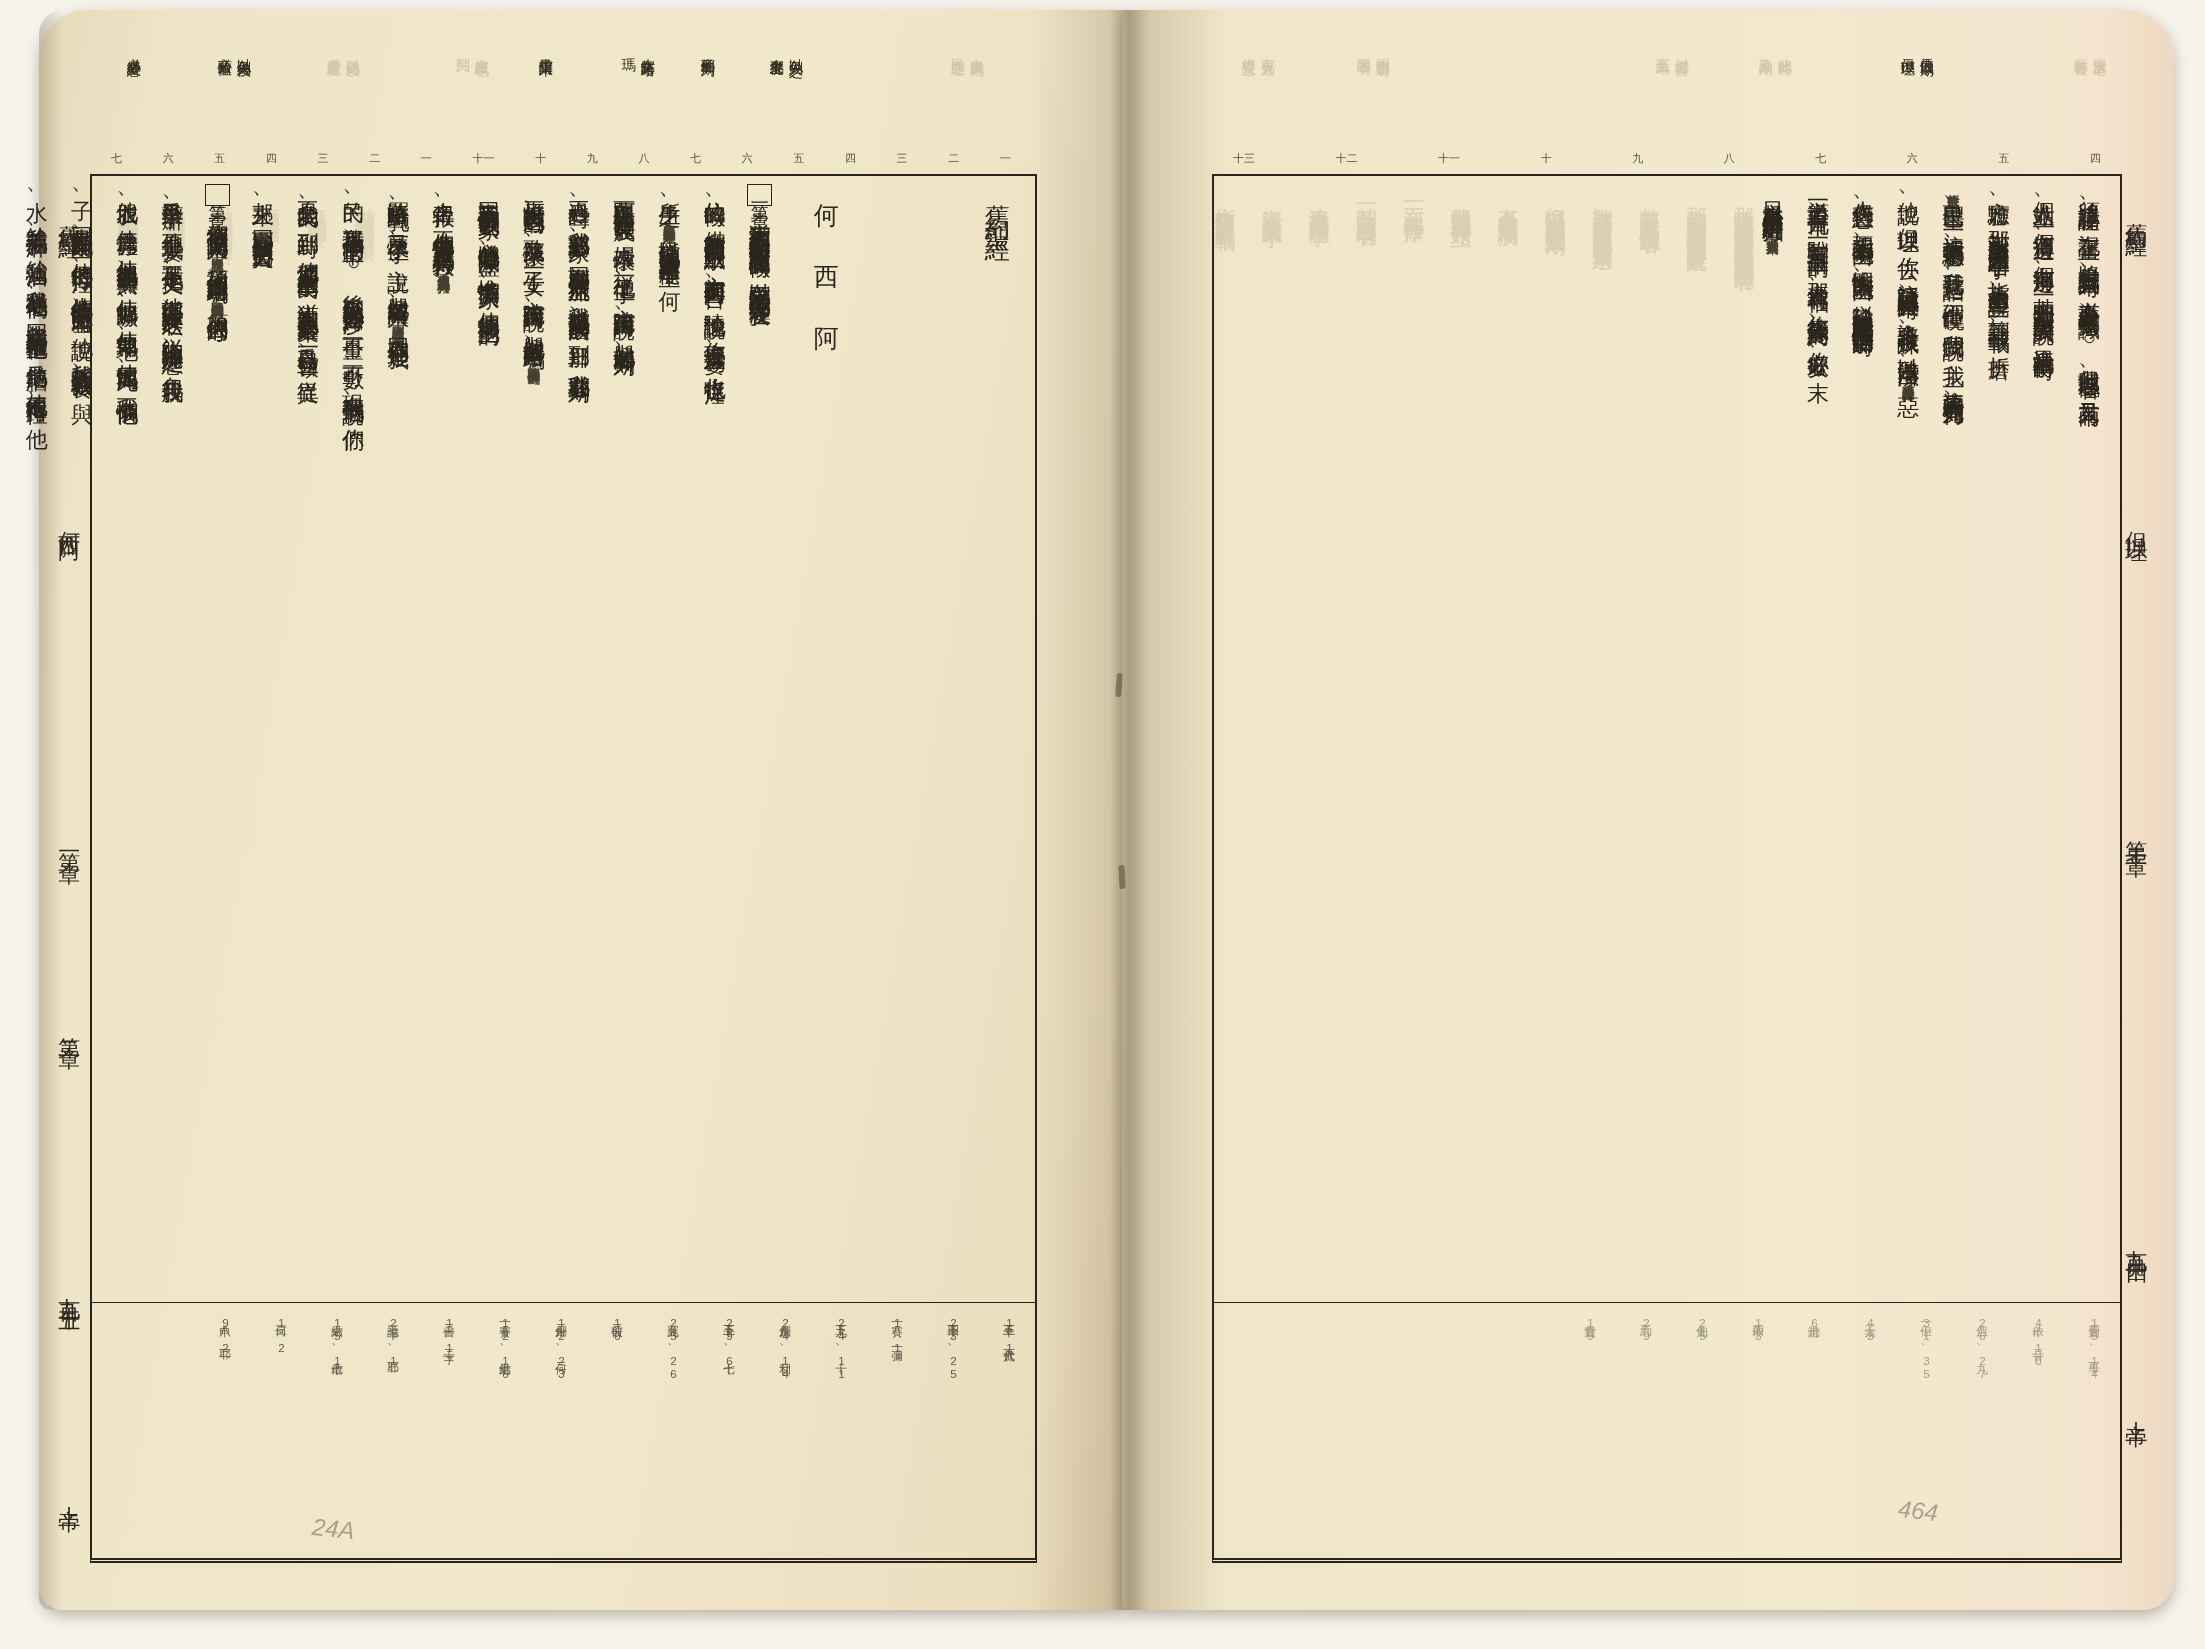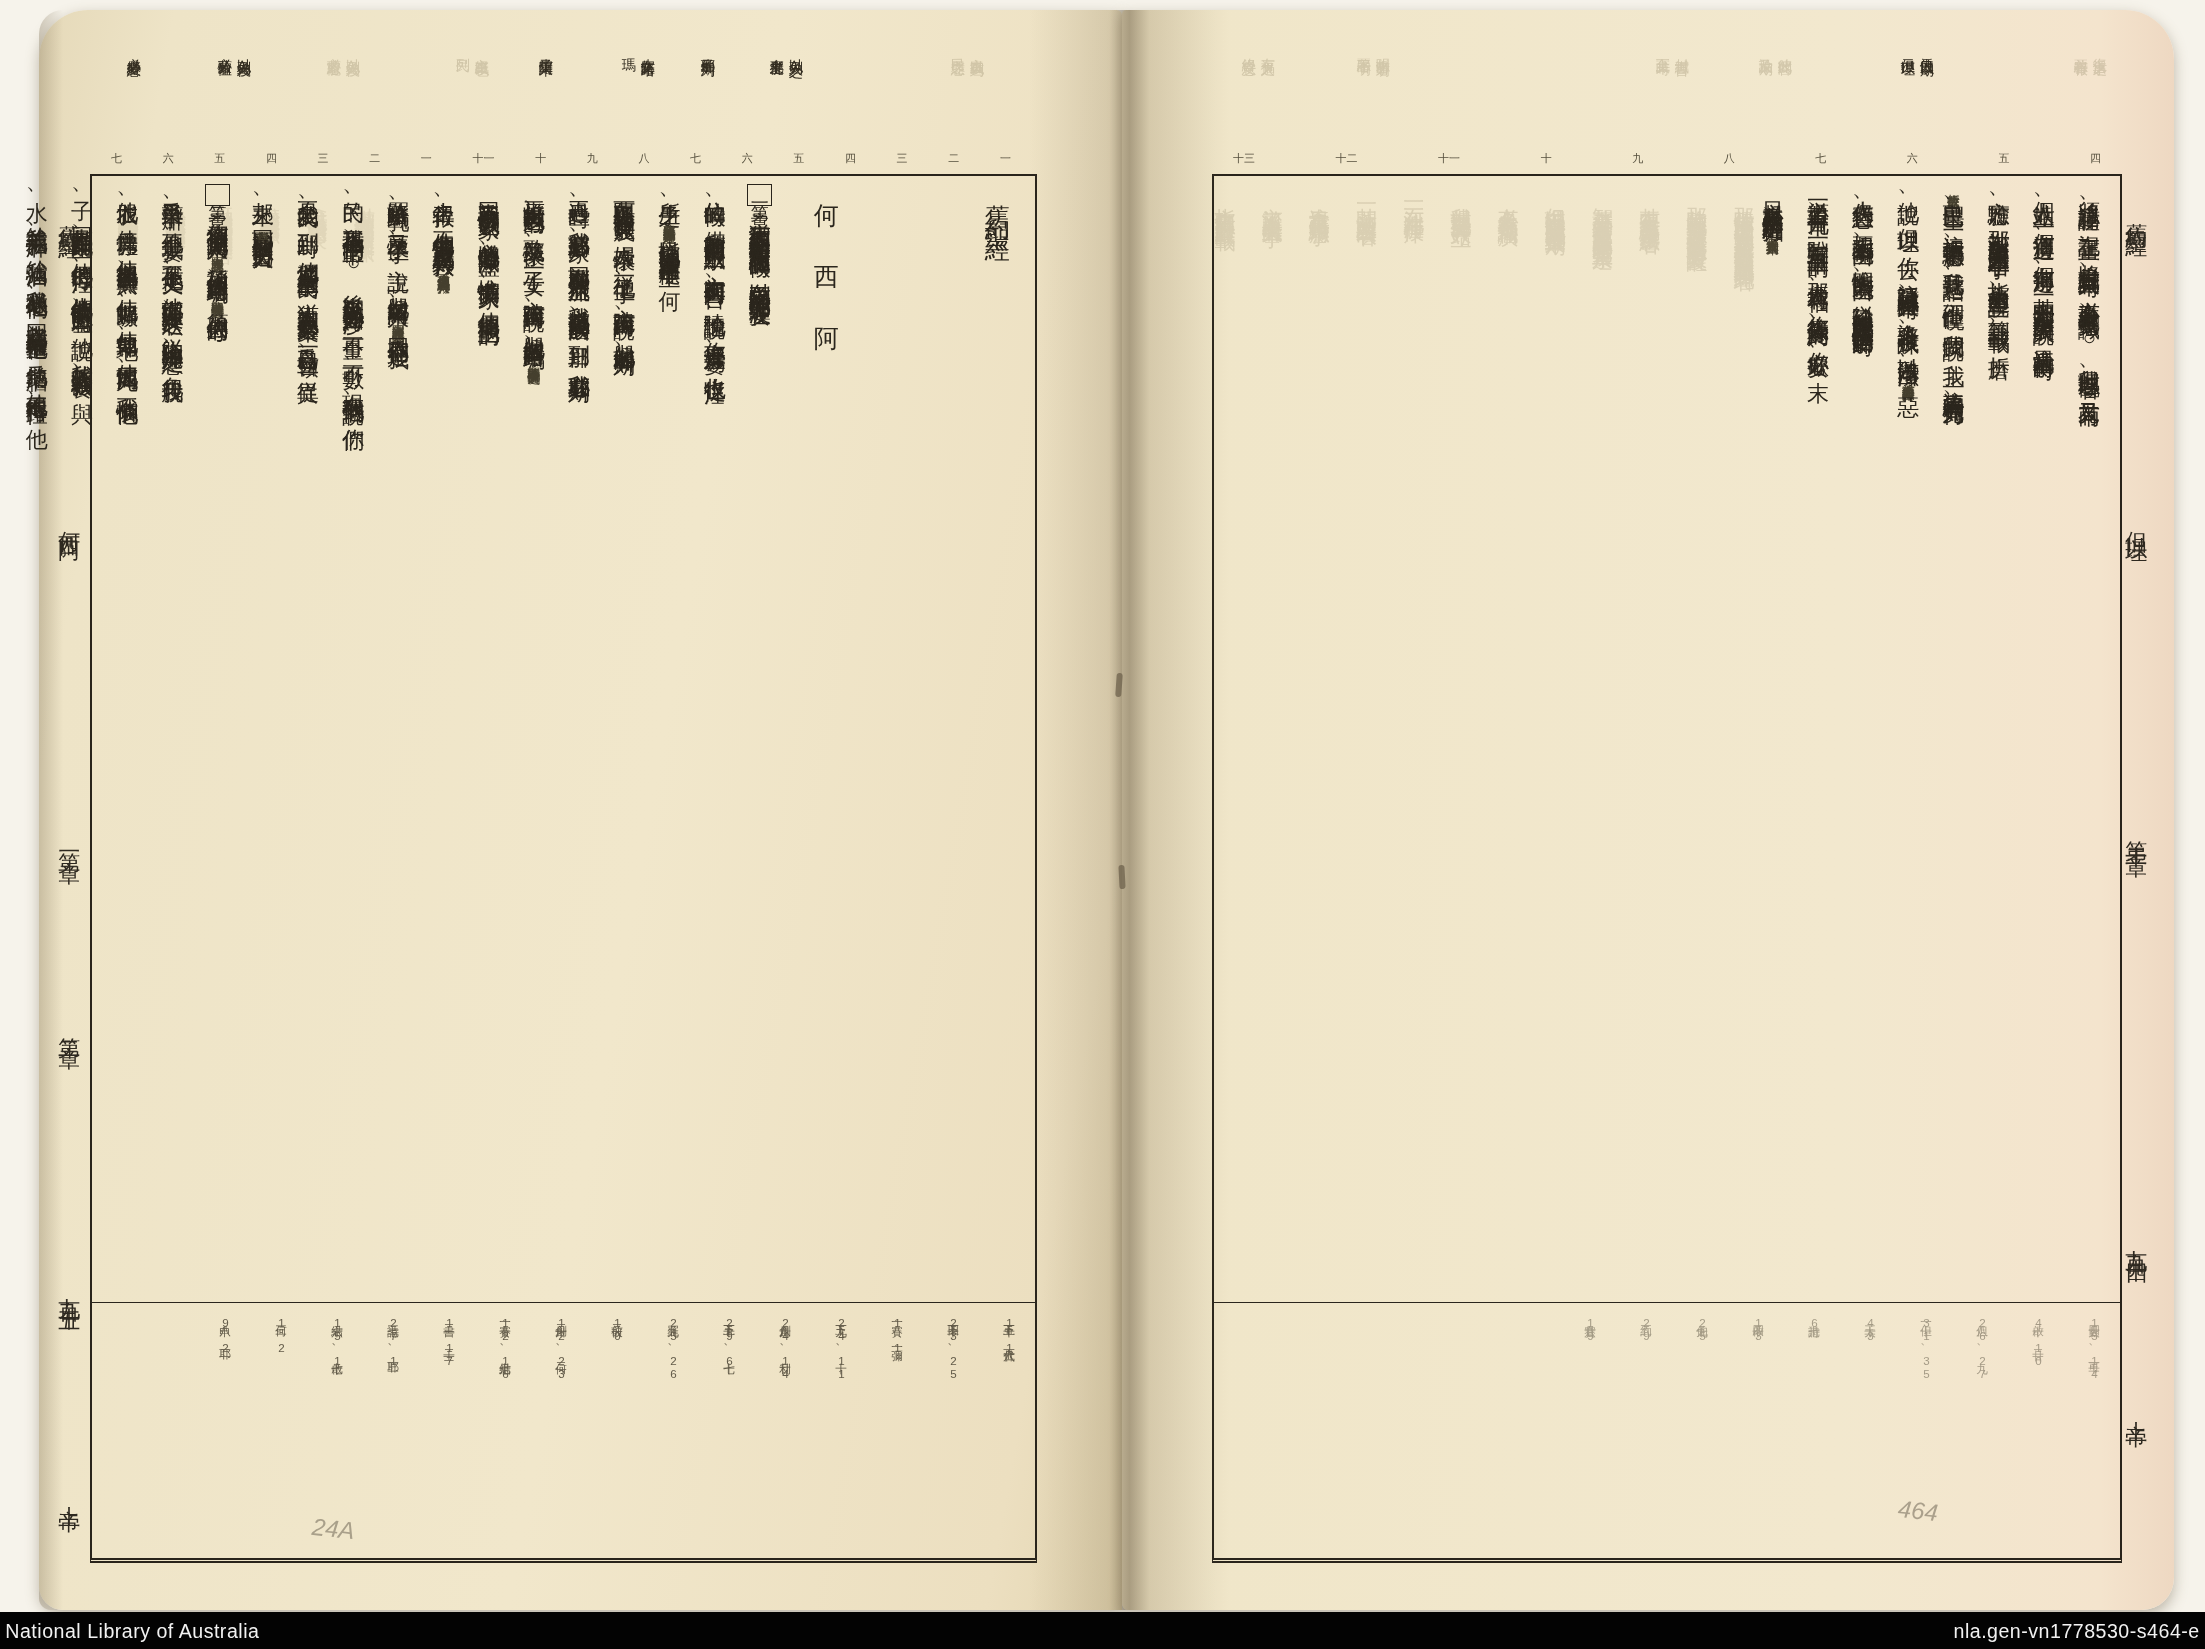--- a/index.html
+++ b/index.html
@@ -299,19 +299,15 @@
       <div class="vcol refcol"><span>賽廿六19</span></div>
     </div>
 
   <div class="gutter"></div>
   <div class="stitch" style="left:1116px;top:673px;transform:rotate(4deg);"></div>
   <div class="stitch" style="left:1119px;top:865px;transform:rotate(-3deg);"></div>
 
   <div class="pencil" style="left:312px;top:1515px;">24A</div>
   <div class="pencil" style="left:1898px;top:1497px;">464</div>
 
-  <div class="footerbar">
-    <span class="ftext">National Library of Australia</span>
-    <span class="ftext">nla.gen-vn1778530-s464-e</span>
-  </div>
 
 </div>
 
 
 </body></html>

